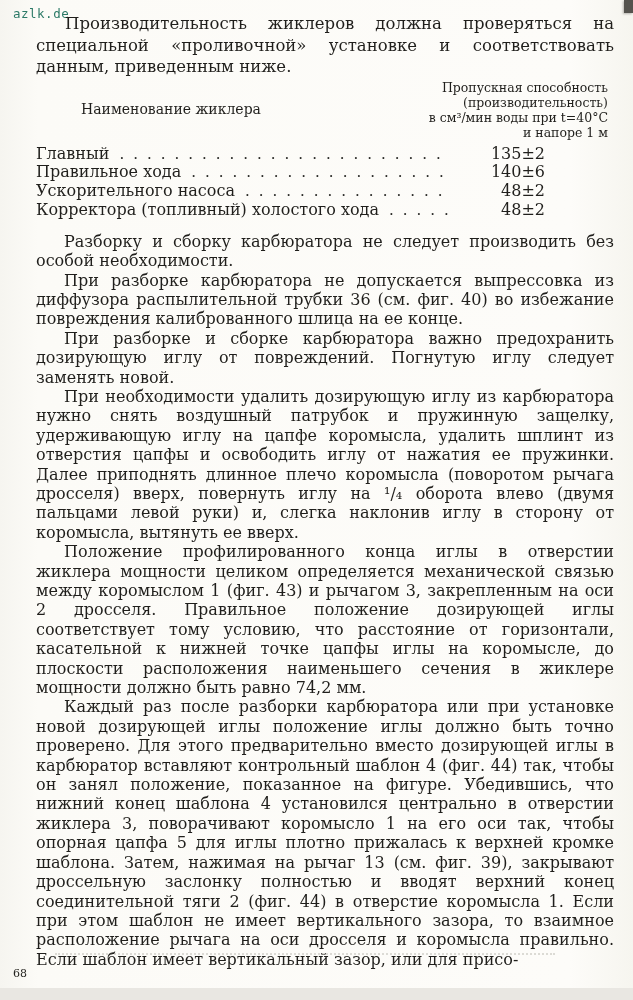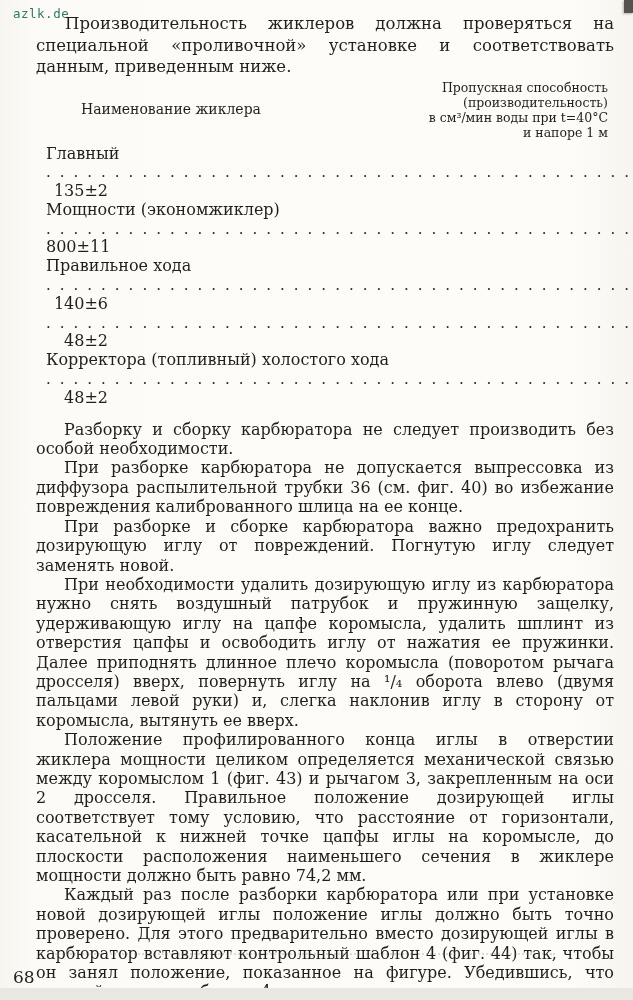--- a/index.html
+++ b/index.html
@@ -59,21 +59,20 @@
     text-align: right;
     font-size: 12.5px;
     line-height: 15px;
   }
   .jet-rows { margin-top: 5px; }
   .jet-row {
     display: flex;
     align-items: baseline;
     font-size: 16px;
     line-height: 18.8px;
-    flex-direction: column;
   }
   .jet-row-name { white-space: nowrap; }
   .leader {
     flex: 1;
     overflow: hidden;
     white-space: nowrap;
     margin: 0 32px 0 10px;
     color: #2a2a27;
   }
   .leader::after {
@@ -99,21 +98,21 @@
     position: absolute;
     left: 55px;
     top: 953px;
     width: 500px;
     border-top: 2px dotted rgba(125,120,108,0.25);
   }
   .page-number {
     position: absolute;
     left: 13px;
     top: 967px;
-    font-size: 17px;
+    font-size: 11px;
     color: #24231f;
   }
 </style>
 </head>
 <body>
 
 <div class="page">
 
   <div class="watermark">azlk.de</div>
   <div class="corner-mark"></div>
@@ -132,30 +131,26 @@
           <div>и напоре 1 м</div>
         </div>
       </div>
       <div class="jet-rows">
         <div class="jet-row">
           <span class="jet-row-name">Главный</span>
           <span class="leader"></span>
           <span class="jet-row-value">135±2</span>
         </div>
         <div class="jet-row">
-          <span class="jet-row-name">Мощности (экономжиклер)</span>
-          <span class="leader"></span>
-          <span class="jet-row-value">800±11</span>
-        </div>
-        <div class="jet-row">
           <span class="jet-row-name">Правильное хода</span>
           <span class="leader"></span>
           <span class="jet-row-value">140±6</span>
         </div>
         <div class="jet-row">
+          <span class="jet-row-name">Ускорительного насоса</span>
           <span class="leader"></span>
           <span class="jet-row-value">48±2</span>
         </div>
         <div class="jet-row">
           <span class="jet-row-name">Корректора (топливный) холостого хода</span>
           <span class="leader"></span>
           <span class="jet-row-value">48±2</span>
         </div>
       </div>
     </div>

